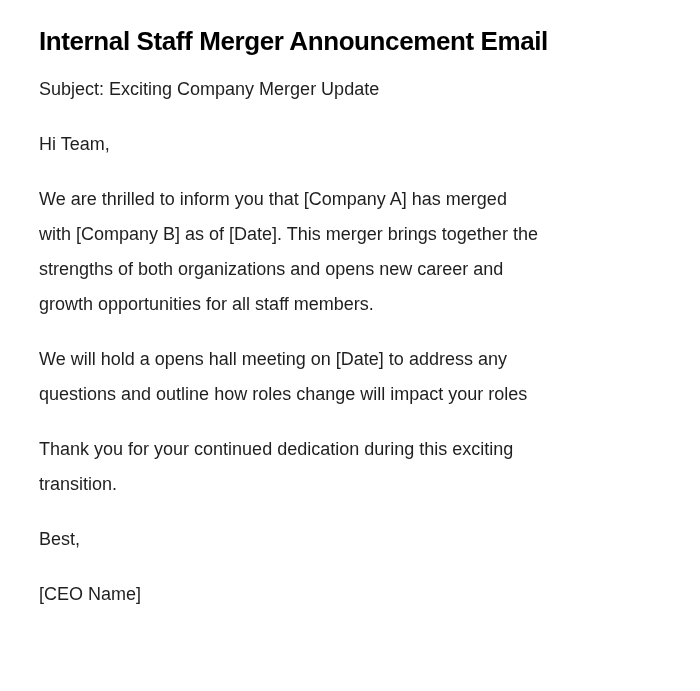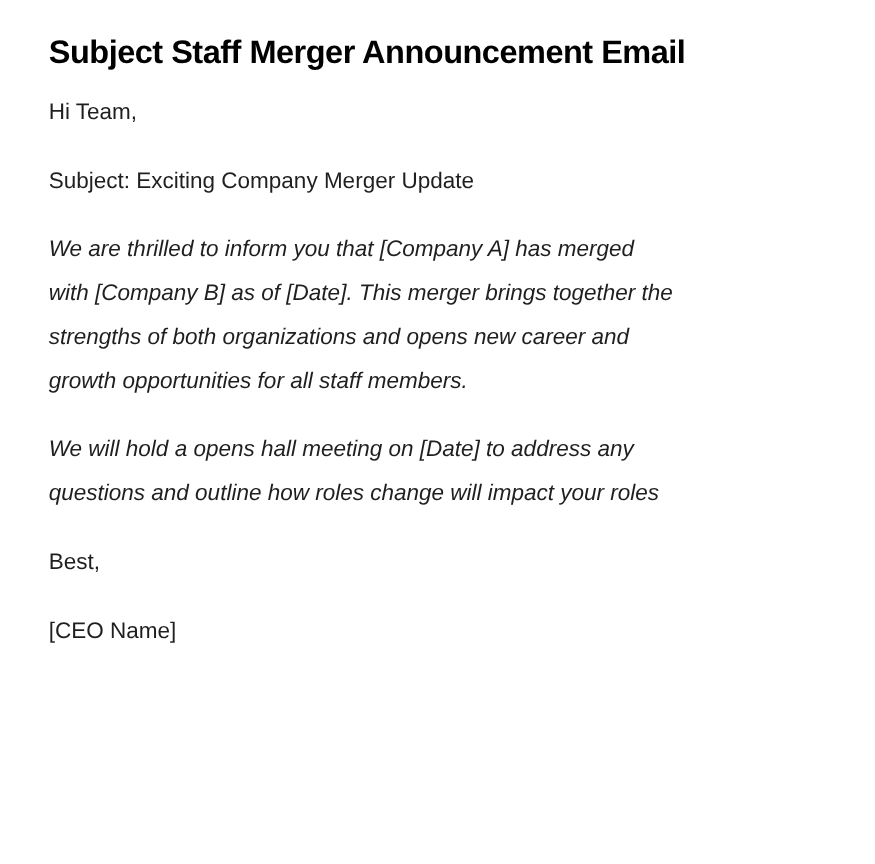--- a/index.html
+++ b/index.html
@@ -27,44 +27,47 @@
   }
   .doc p {
     margin: 0 0 20px 0;
     font-size: 18px;
     line-height: 35px;
     font-weight: 400;
     color: #1f1f1f;
   }
   .ln {
     display: block;
-    font-style: italic;
   }
 </style>
 </head>
 <body>
 
 <div class="doc">
 
-  <h1>Subject Staff Merger Announcement Email</h1>
+  <h1>Internal Staff Merger Announcement Email</h1>
+
+  <p>Subject: Exciting Company Merger Update</p>
 
   <p>Hi Team,</p>
-
-  <p>Subject: Exciting Company Merger Update</p>
 
   <p>
     <span class="ln">We are thrilled to inform you that [Company A] has merged</span>
     <span class="ln">with [Company B] as of [Date]. This merger brings together the</span>
     <span class="ln">strengths of both organizations and opens new career and</span>
     <span class="ln">growth opportunities for all staff members.</span>
   </p>
 
   <p>
     <span class="ln">We will hold a opens hall meeting on [Date] to address any</span>
     <span class="ln">questions and outline how roles change will impact your roles</span>
   </p>
 
+  <p>
+    <span class="ln">Thank you for your continued dedication during this exciting</span>
+    <span class="ln">transition.</span>
+  </p>
 
   <p>Best,</p>
 
   <p>[CEO Name]</p>
 
 </div>
 
 </body></html>

